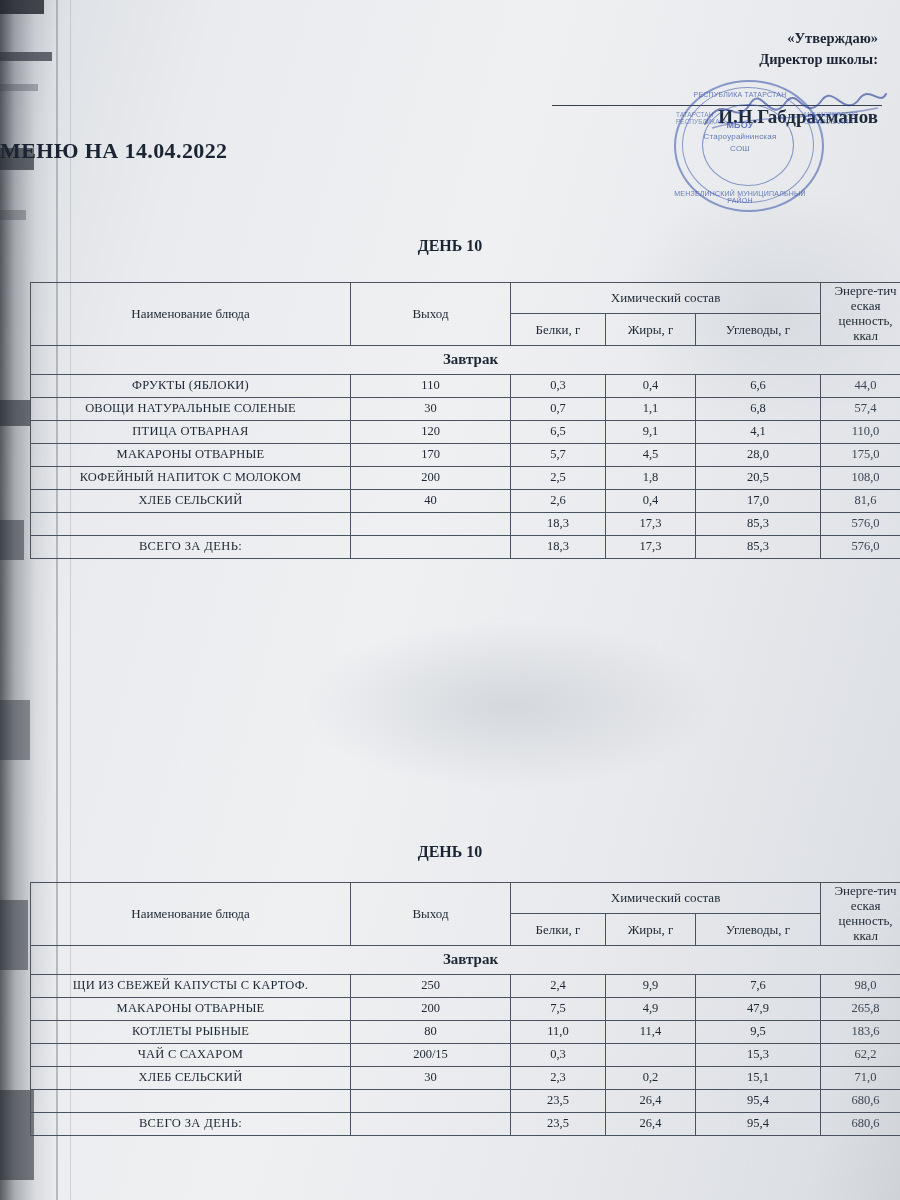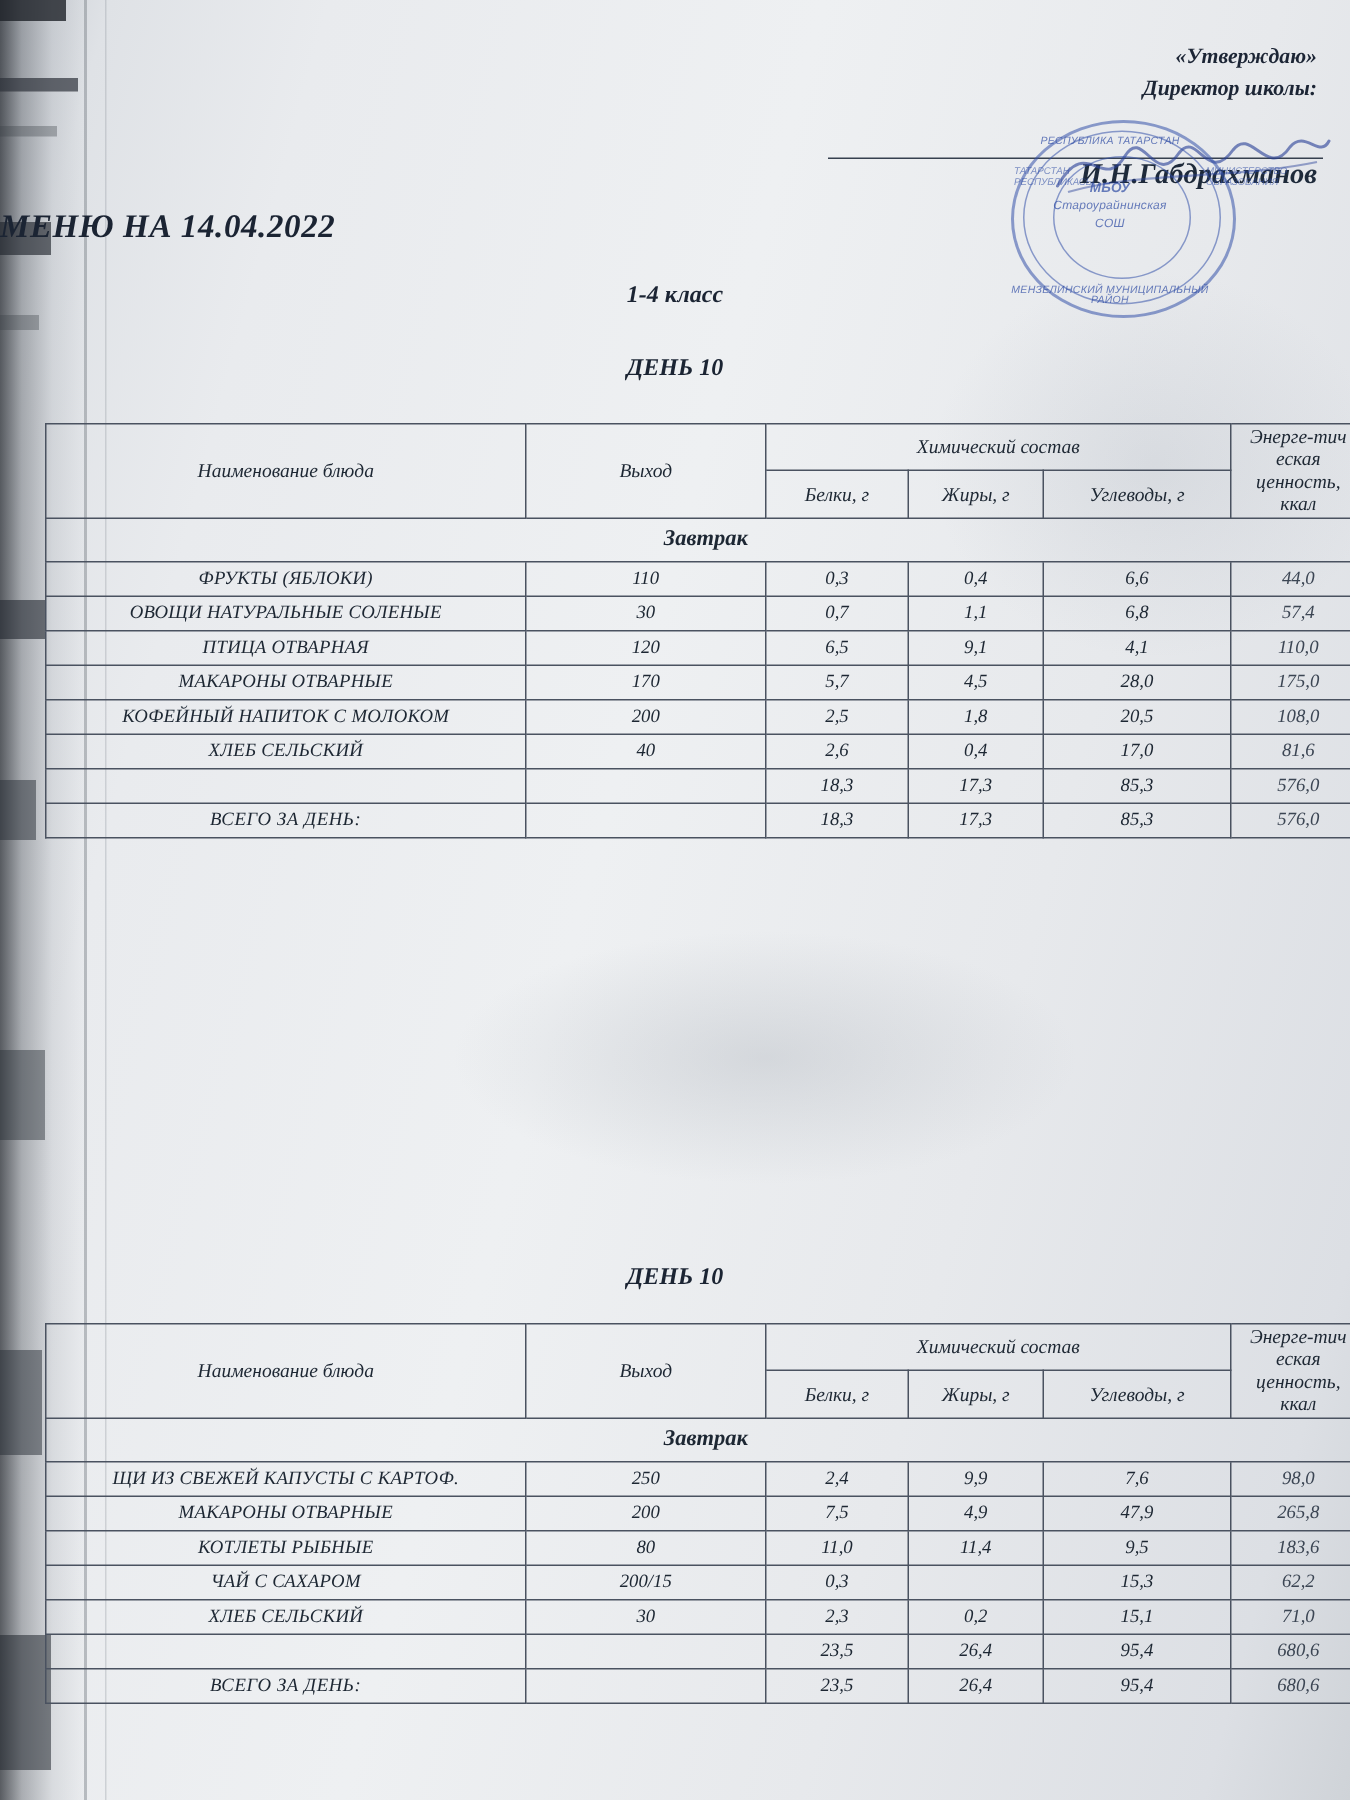--- a/index.html
+++ b/index.html
@@ -41,21 +41,20 @@
   .smudge {
     position: absolute;
     border-radius: 50%;
     pointer-events: none;
   }
   .content {
     position: absolute;
     left: 0; top: 0;
     width: 900px;
     height: 1200px;
-    font-style: italic;
   }
   .approve {
     position: absolute;
     right: 22px;
     top: 28px;
     text-align: right;
     font-size: 14.5px;
     font-weight: bold;
     color: #1c2535;
     line-height: 1.45;
@@ -234,21 +233,20 @@
       <div class="txt t-top">РЕСПУБЛИКА ТАТАРСТАН</div>
       <div class="txt t-mid1">МБОУ</div>
       <div class="txt t-mid2">Староурайнинская</div>
       <div class="txt t-mid3">СОШ</div>
       <div class="txt t-bot">МЕНЗЕЛИНСКИЙ МУНИЦИПАЛЬНЫЙ РАЙОН</div>
       <div class="curvel">ТАТАРСТАН РЕСПУБЛИКАСЫ</div>
       <div class="curver">МИНИСТЕРСТВО ОБРАЗОВАНИЯ</div>
     </div>
 
     <h1 class="title">МЕНЮ НА 14.04.2022</h1>
-    <div class="subtitle sub1">1-4 класс</div>
     <div class="subtitle sub2">ДЕНЬ 10</div>
 
     <table class="menu" style="left:30px; top:282px; width:840px;">
       <colgroup>
         <col class="hdr-name">
           <col class="hdr-out">
           <col class="hdr-bel">
           <col class="hdr-zhir">
           <col class="hdr-ugl">
           <col class="hdr-kcal">

